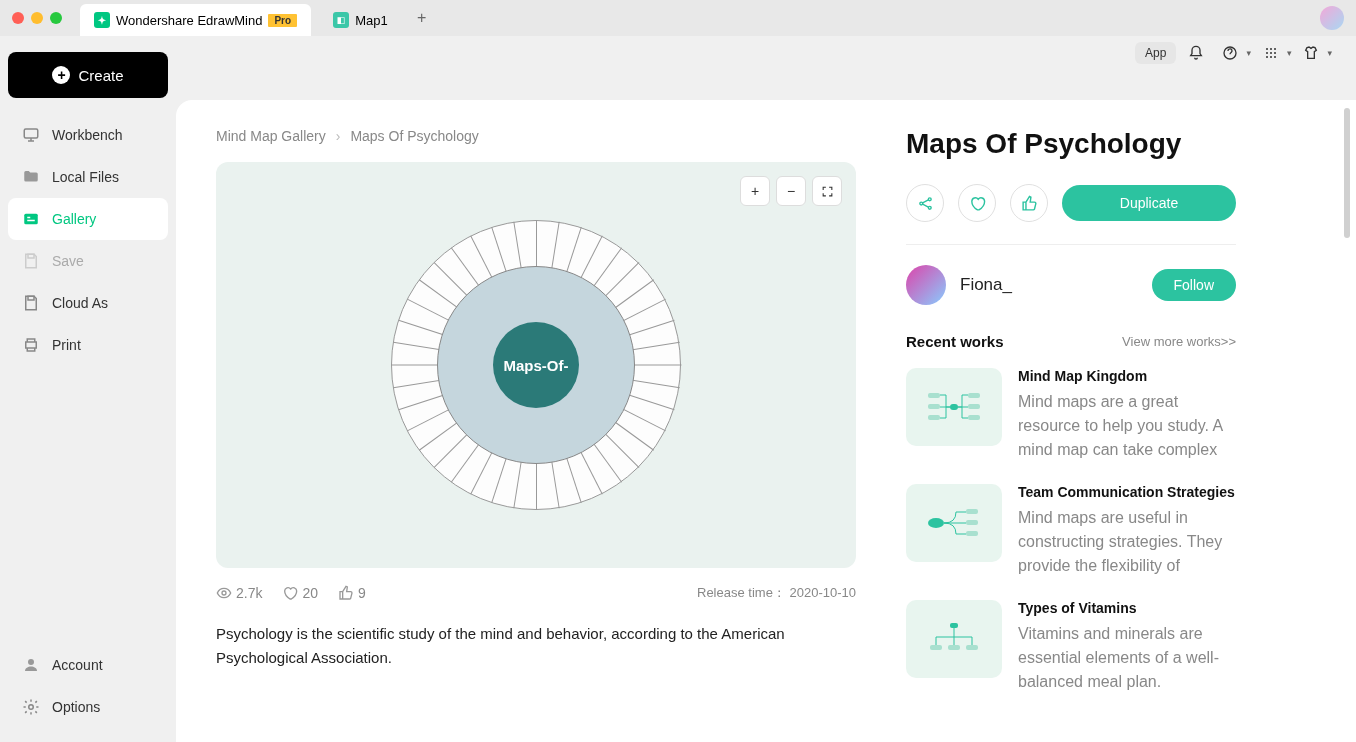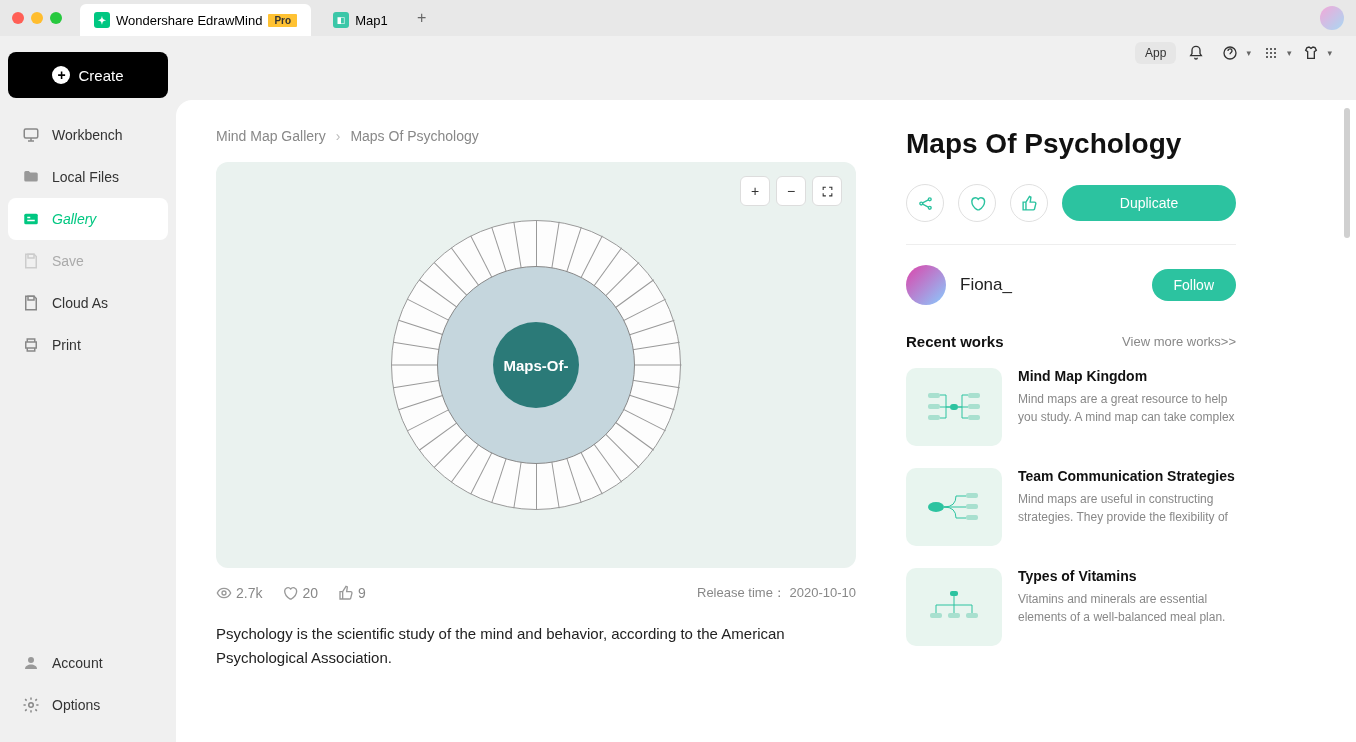--- a/index.html
+++ b/index.html
@@ -22,21 +22,21 @@
 .avatar-top { width: 24px; height: 24px; border-radius: 50%; background: linear-gradient(135deg, #f3a8d8, #a8d8f3); margin-left: auto; }
 
 
 .app-body { flex: 1; display: flex; background: #f0f0f0; position: relative; }
 
 
 .sidebar { width: 176px; background: #f0f0f0; padding: 16px 8px; display: flex; flex-direction: column; }
 .create-btn { background: #000; color: #fff; border: none; border-radius: 8px; padding: 14px 20px; font-size: 15px; font-weight: 500; display: flex; align-items: center; gap: 8px; margin: 0 0 16px 0; cursor: pointer; justify-content: center; }
 .create-btn .plus-circle { width: 18px; height: 18px; background: #fff; border-radius: 50%; color: #000; display: flex; align-items: center; justify-content: center; font-weight: bold; font-size: 14px; }
 .nav-item { display: flex; align-items: center; gap: 12px; padding: 12px 14px; border-radius: 8px; font-size: 14px; color: #333; cursor: pointer; }
-.nav-item.active { background: #fff; color: #00c781; font-style: italic; }
+.nav-item.active { background: #fff; color: #00c781; }
 .nav-item.disabled { color: #aaa; }
 .nav-icon { width: 18px; height: 18px; display: flex; align-items: center; justify-content: center; }
 .nav-icon svg { width: 18px; height: 18px; }
 .sidebar-bottom { margin-top: auto; }
 
 
 .top-toolbar { position: absolute; top: 3px; right: 24px; display: flex; align-items: center; gap: 6px; }
 .tool-chip { background: #e6e6e6; border-radius: 6px; padding: 4px 10px; font-size: 12px; color: #333; cursor: pointer; }
 .tool-icon { width: 28px; height: 28px; display: flex; align-items: center; justify-content: center; color: #333; cursor: pointer; }
 .tool-icon svg { width: 16px; height: 16px; }
@@ -82,21 +82,21 @@
 .author-name { font-size: 17px; color: #222; }
 .follow-btn { margin-left: auto; background: #2cc3a0; color: #fff; border: none; border-radius: 18px; padding: 8px 22px; font-size: 14px; cursor: pointer; }
 .recent-header { display: flex; align-items: center; justify-content: space-between; margin-bottom: 18px; }
 .recent-title { font-size: 15px; font-weight: 700; color: #111; }
 .view-more { font-size: 13px; color: #888; cursor: pointer; }
 .work-card { display: flex; gap: 16px; margin-bottom: 22px; }
 .work-thumb { width: 96px; height: 78px; background: #e8f5ef; border-radius: 10px; flex-shrink: 0; display: flex; align-items: center; justify-content: center; }
 .work-thumb svg { width: 60px; height: 40px; }
 .work-info { flex: 1; min-width: 0; }
 .work-title { font-size: 14px; font-weight: 700; color: #111; margin-bottom: 6px; }
-.work-desc { font-size: 12px; color: #888; line-height: 1.5; }
+.work-desc { font-size: 16px; color: #888; line-height: 1.5; }
 </style>
 </head>
 <body>
 
 <div class="titlebar">
   <div class="traffic-lights">
     <div class="tl red"></div>
     <div class="tl yellow"></div>
     <div class="tl green"></div>
   </div>

